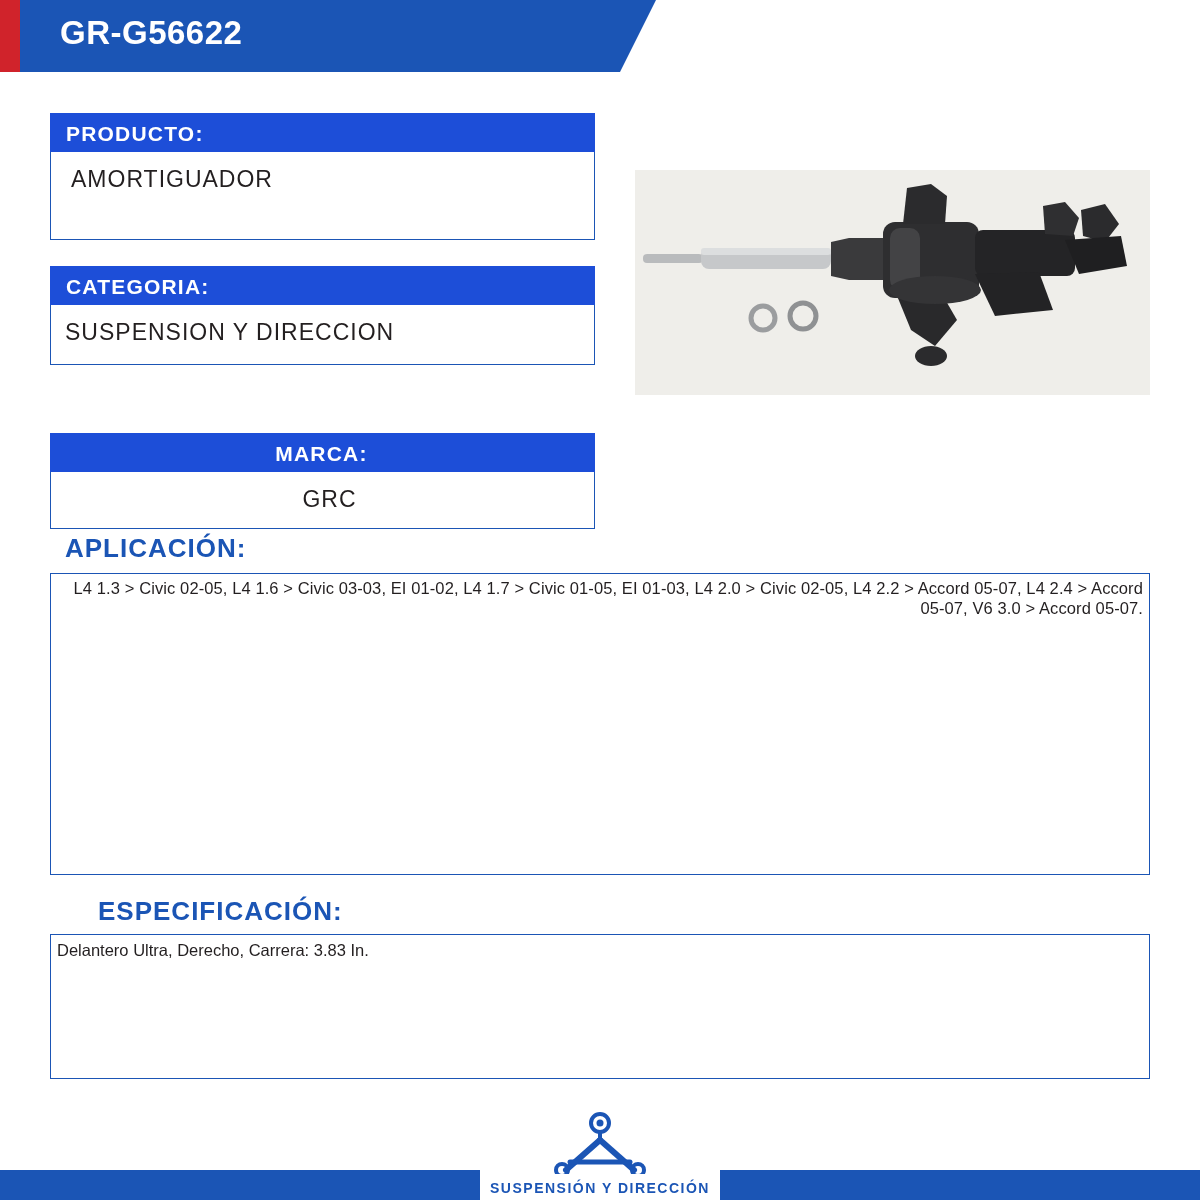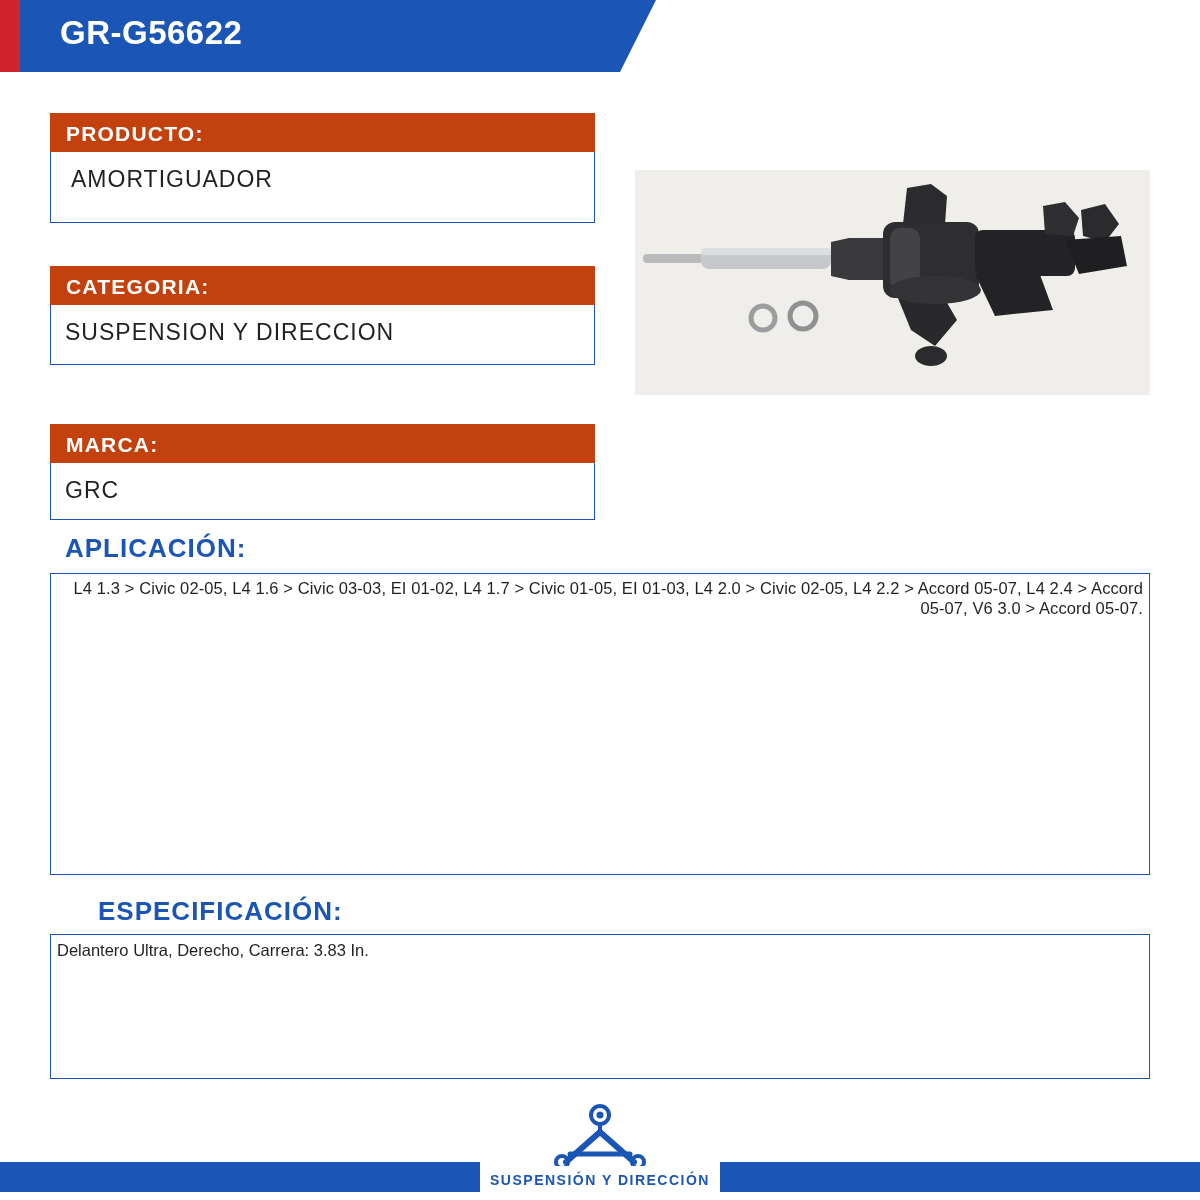--- a/index.html
+++ b/index.html
@@ -51,41 +51,41 @@
     z-index: 3;
   }
 
   
   .field {
     position: absolute;
     left: 50px;
     width: 545px;
   }
   .field-label {
-    background: #c2410c;
+    background: #1d4ed8;
     color: #ffffff;
     font-size: 21px;
     font-weight: bold;
     letter-spacing: 1.2px;
     padding: 9px 18px 9px 16px;
     height: 39px;
   }
   .field-value {
     border: 1px solid #1b55b5;
     border-top: none;
     color: #231f20;
     font-size: 23px;
     letter-spacing: 1px;
     padding: 14px 0 0 14px;
   }
   #producto-block { top: 113px; }
-  #producto-block .field-value { height: 71px; padding-left: 20px; }
+  #producto-block .field-value { height: 88px; padding-left: 20px; }
   #categoria-block { top: 266px; }
   #categoria-block .field-value { height: 60px; }
-  #marca-block { top: 424px; }
+  #marca-block { top: 433px; text-align: center; }
   #marca-block .field-value { height: 57px; }
 
   
   .product-image {
     position: absolute;
     left: 635px; top: 170px;
     width: 515px; height: 225px;
     background: #efeeea;
     overflow: hidden;
   }
@@ -129,21 +129,21 @@
     left: 57px; top: 940px;
     width: 1086px;
     color: #231f20;
     font-size: 16.5px;
     line-height: 20px;
   }
 
   
   .footer {
     position: absolute;
-    left: 0; bottom: 8px;
+    left: 0; bottom: 0;
     width: 1200px; height: 110px;
   }
   .footer-bar-left {
     position: absolute;
     left: 0; bottom: 0;
     width: 480px; height: 30px;
     background: #1b55b5;
   }
   .footer-bar-right {
     position: absolute;

